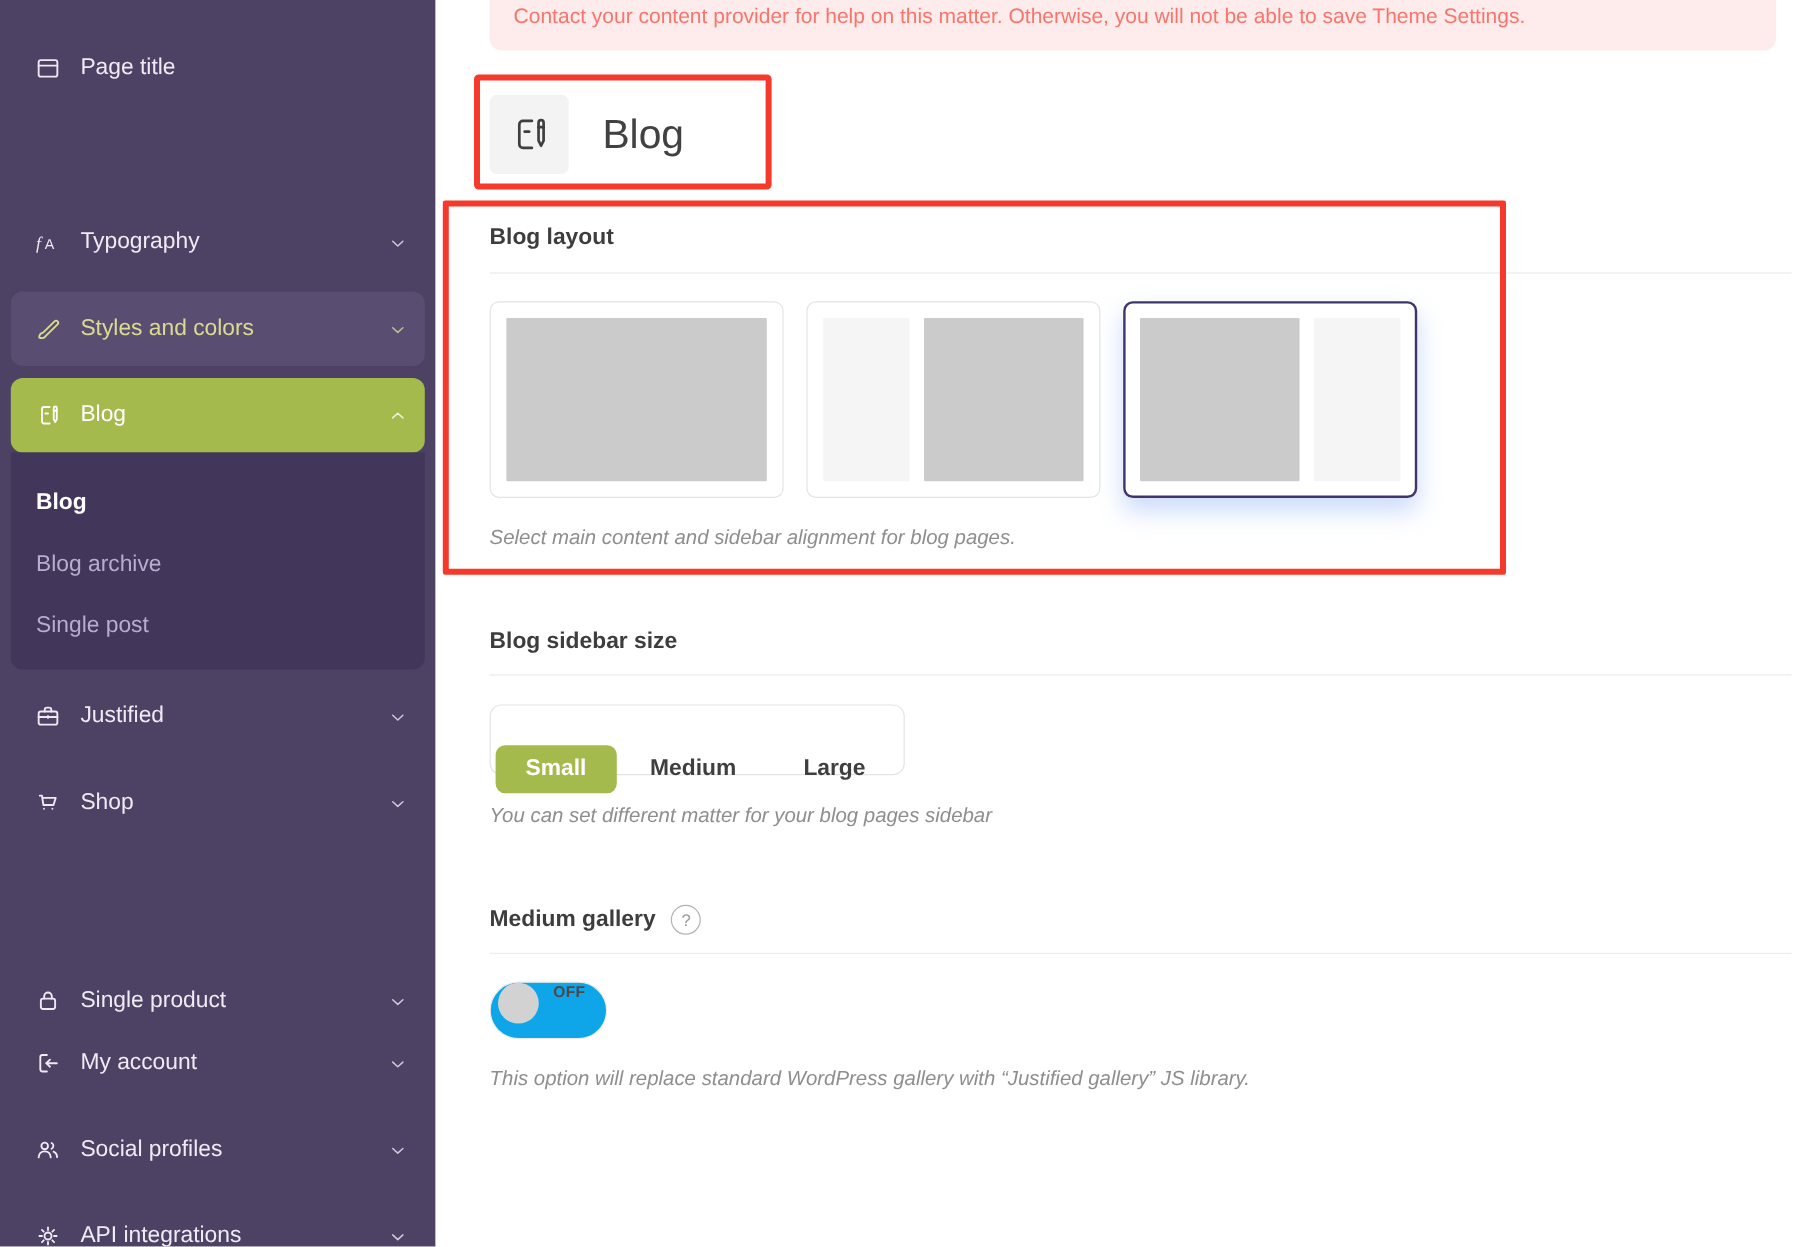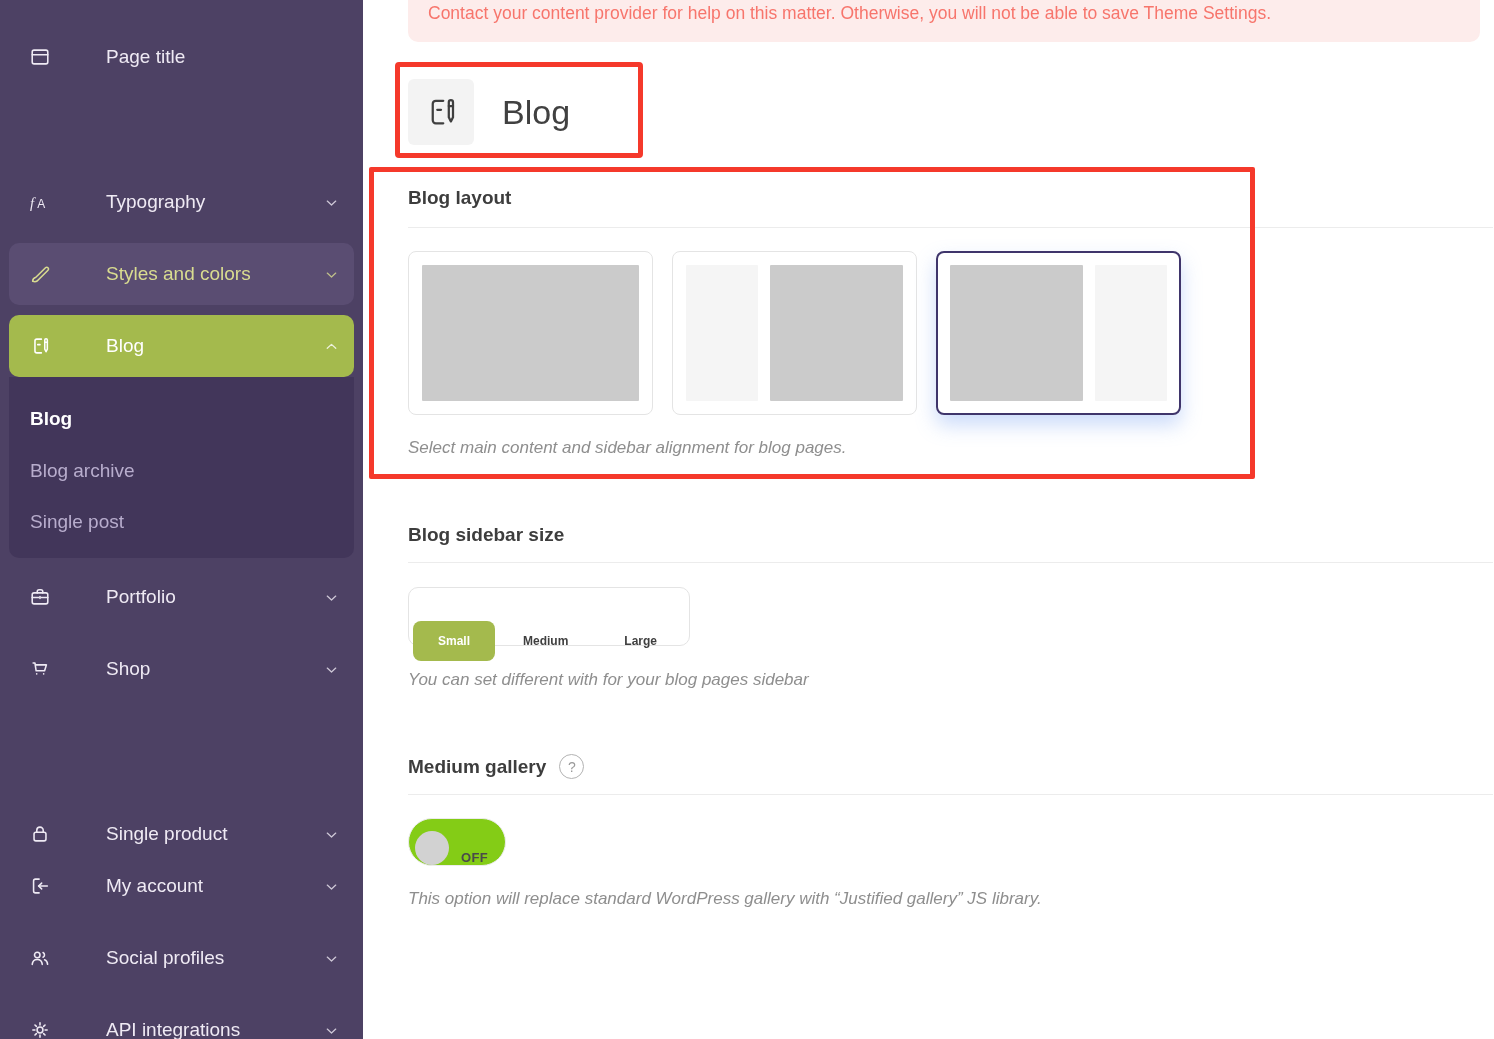--- a/index.html
+++ b/index.html
@@ -3,21 +3,21 @@
 <meta charset="utf-8">
 <style>
   html,body{margin:0;padding:0;background:#fff;}
   .frame{position:relative;width:1494px;height:1039px;overflow:hidden;
          font-family:"Liberation Sans", sans-serif;background:#fff;}
 
   
   .sidebar{position:absolute;left:0;top:0;width:363px;height:1039px;background:#4d4164;}
   .sb-item{position:absolute;left:9px;width:345px;height:62px;border-radius:10px;
            display:flex;align-items:center;padding:0 14px 0 19px;box-sizing:border-box;
-           color:#efeaf4;font-size:19px;cursor:pointer;gap:39px;}
+           color:#efeaf4;font-size:19px;cursor:pointer;}
   .sb-item .ic{width:24px;height:24px;margin-right:15px;flex:none;display:flex;align-items:center;justify-content:center;}
   .sb-item svg, .submenu svg{display:block;}
   .sb-item .lbl{flex:1;white-space:nowrap;}
   .chev{margin-left:auto;opacity:.8;flex:none;}
   .sb-item.hovered{background:#5a4d72;color:#d9dc90;}
   .sb-item.active{background:#a4ba4d;color:#ffffff;}
   .submenu{position:absolute;left:9px;top:377px;width:345px;height:181px;background:#42365a;
            border-radius:0 0 10px 10px;color:#b8adcd;font-size:19px;}
   .submenu .sub{position:absolute;left:21px;cursor:pointer;white-space:nowrap;}
   .submenu .sub.current{color:#fff;font-weight:bold;}
@@ -40,30 +40,30 @@
   .card{width:245px;height:164px;background:#fff;border:1px solid #e4e4e4;border-radius:8px;
         box-sizing:border-box;display:flex;gap:12px;padding:13px;cursor:pointer;}
   .card .blk{border-radius:1px;height:100%;}
   .blk.main{background:#cbcbcb;flex:1;}
   .blk.side{background:#f5f5f5;width:72px;flex:none;}
   .card.selected{border:2px solid #3f356b;padding:12px;
                  box-shadow:0 10px 20px rgba(140,175,245,.45);}
 
   .sizegroup{position:absolute;left:45px;top:587px;height:59px;border:1px solid #e4e4e4;
              border-radius:10px;display:flex;align-items:center;padding:4px;box-sizing:border-box;background:#fff;}
-  .sizebtn{font-size:12px;font-weight:600;color:#3f3f3f;padding:0 28px;height:40px;
+  .sizebtn{font-size:19px;font-weight:600;color:#3f3f3f;padding:0 28px;height:40px;
            display:flex;align-items:center;border-radius:8px;cursor:pointer;white-space:nowrap;margin-top:48px;}
   .sizebtn.sel{background:#a4ba4d;color:#fff;padding:0 25px;}
 
   .jg-title{display:flex;align-items:center;gap:13px;}
   .helpicon{display:inline-flex;width:25px;height:25px;border:1px solid #b3b3b3;border-radius:50%;
             align-items:center;justify-content:center;font-size:14px;color:#9a9a9a;
             font-weight:400;box-sizing:border-box;cursor:pointer;}
   .toggle{position:absolute;left:45px;top:818px;width:98px;height:48px;border:1px solid #ececec;
-          border-radius:24px;background:#84cc16;display:flex;align-items:flex-end;box-sizing:border-box;cursor:pointer;}
+          border-radius:24px;background:#0ea5e9;display:flex;align-items:flex-start;box-sizing:border-box;cursor:pointer;}
   .knob{width:34px;height:34px;border-radius:50%;background:#d2d2d2;margin-left:6px;flex:none;}
   .toggle .state{margin-left:12px;font-size:13px;font-weight:600;color:#4a4a4a;letter-spacing:.3px;}
 
   
   .red1{position:absolute;left:32px;top:62px;width:238px;height:86px;border:5px solid #f5392b;
         border-radius:4px;pointer-events:none;z-index:6;}
   .red2{position:absolute;left:6px;top:167px;width:876px;height:302px;border:5px solid #f5392b;
         border-radius:2px;pointer-events:none;z-index:6;}
 </style>
 </head>
@@ -139,21 +139,21 @@
     <div class="sb-item" style="top:566px">
       <span class="ic">
         <svg width="22" height="22" viewBox="0 0 24 24" fill="none" stroke="currentColor" stroke-width="1.7" stroke-linecap="round" stroke-linejoin="round">
             <rect x="3.5" y="7.5" width="17" height="12" rx="2"></rect>
             <path d="M9 7.5V6a2 2 0 0 1 2-2h2a2 2 0 0 1 2 2v1.5"></path>
             <line x1="3.5" y1="12.5" x2="10.8" y2="12.5"></line>
             <line x1="13.2" y1="12.5" x2="20.5" y2="12.5"></line>
             <line x1="12" y1="11.5" x2="12" y2="13.5"></line>
           </svg>
       </span>
-      <span class="lbl">Portfolio</span>
+      <span class="lbl">Justified</span>
       <span class="chev">
         <svg width="17" height="17" viewBox="0 0 24 24" fill="none" stroke="currentColor" stroke-width="1.8" stroke-linecap="round" stroke-linejoin="round">
             <polyline points="6,10 12,15.5 18,10"></polyline>
           </svg>
       </span>
     </div>
 
     <div class="sb-item" style="top:638px">
       <span class="ic">
         <svg width="22" height="22" viewBox="0 0 24 24" fill="none" stroke="currentColor" stroke-width="1.7" stroke-linecap="round" stroke-linejoin="round">
@@ -275,21 +275,21 @@
 
     <div class="sec-title" style="top:524px">Blog sidebar size</div>
     <div class="divider" style="top:562px"></div>
 
     <div class="sizegroup">
       <div class="sizebtn sel">Small</div>
       <div class="sizebtn">Medium</div>
       <div class="sizebtn">Large</div>
     </div>
 
-    <div class="caption" style="top:670px">You can set different with for your blog pages sidebar</div>
+    <div class="caption" style="top:670px">You can set different matter for your blog pages sidebar</div>
 
     <div class="sec-title jg-title" style="top:754px">
       <span>Medium gallery</span>
       <span class="helpicon">?</span>
     </div>
     <div class="divider" style="top:794px"></div>
 
     <div class="toggle">
       <span class="knob"></span>
       <span class="state">OFF</span>

